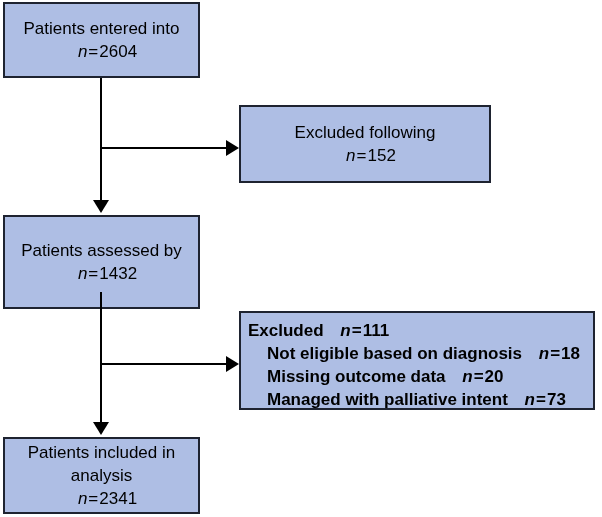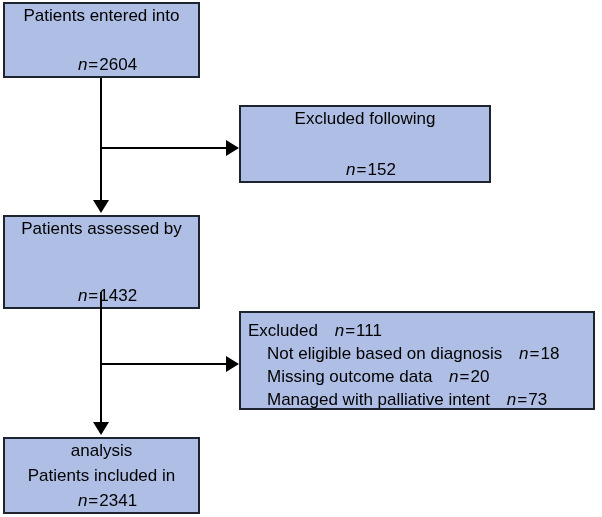--- a/index.html
+++ b/index.html
@@ -16,30 +16,31 @@
     overflow: hidden;
   }
   .node-box {
     position: absolute;
     box-sizing: border-box;
     background: #aebee4;
     border: 2px solid #1e2330;
     display: flex;
     flex-direction: column;
     align-items: center;
-    justify-content: space-between;
+    justify-content: center;
     color: #000000;
     font-size: 17px;
     line-height: 23px;
     text-align: center;
   }
   .node-box.left-align {
     align-items: flex-start;
     justify-content: flex-start;
     text-align: left;
+    font-weight: bold;
   }
   .node-line {
     display: block;
     white-space: nowrap;
   }
   .node-line.indented {
     padding-left: 19px;
   }
   .stat {
     font-style: italic;
@@ -108,18 +109,18 @@
   <div class="arrow-right" style="left:226px; top:356px;"></div>
 
   <div class="node-box left-align" style="left:239px; top:311px; width:356px; height:99px; padding:6px 0 0 7px;">
     <span class="node-line"><span>Excluded</span>&nbsp;<span class="stat"><span>n</span><span class="eq">=</span><span class="val">111</span></span></span>
     <span class="node-line indented"><span>Not eligible based on diagnosis</span>&nbsp;<span class="stat"><span>n</span><span class="eq">=</span><span class="val">18</span></span></span>
     <span class="node-line indented"><span>Missing outcome data</span>&nbsp;<span class="stat"><span>n</span><span class="eq">=</span><span class="val">20</span></span></span>
     <span class="node-line indented"><span>Managed with palliative intent</span>&nbsp;<span class="stat"><span>n</span><span class="eq">=</span><span class="val">73</span></span></span>
   </div>
 
   <div class="node-box" style="left:3px; top:437px; width:197px; height:77px;">
+    <span class="node-line">Patients included in</span>
     <span class="node-line">analysis</span>
-    <span class="node-line">Patients included in</span>
     <span class="node-line stat"><span>n</span><span class="eq">=</span><span class="val">2341</span></span>
   </div>
 
 </div>
 
 </body></html>

